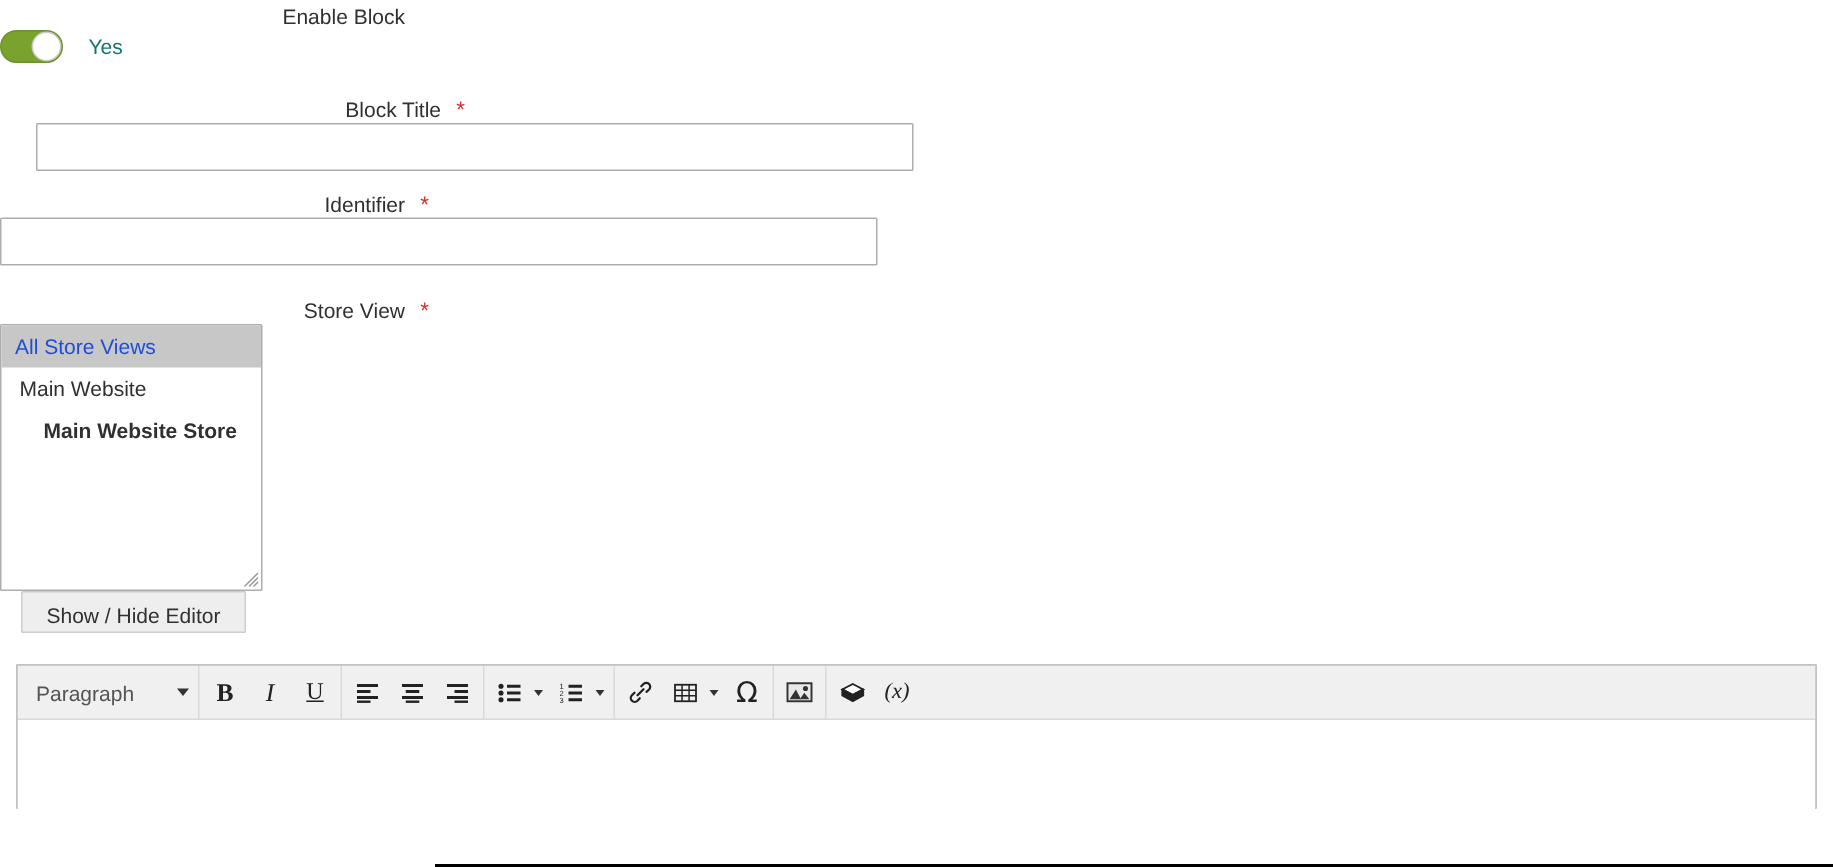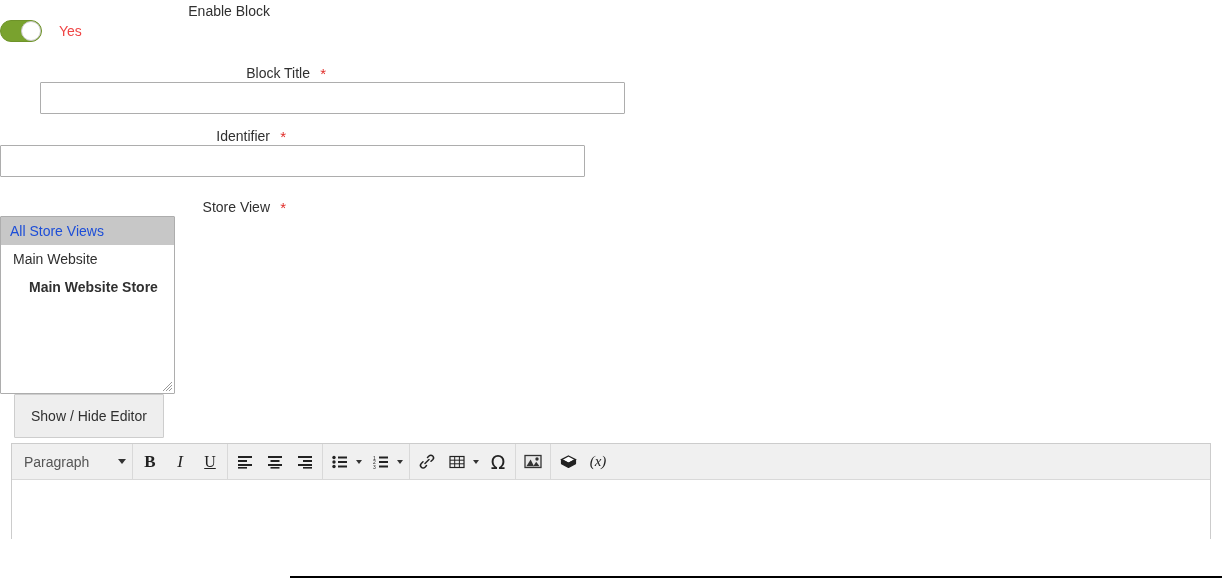--- a/index.html
+++ b/index.html
@@ -49,21 +49,21 @@
     position: absolute;
     top: 0px; right: 0px;
     width: 20px; height: 20px;
     border-radius: 50%;
     background: #ffffff;
     border: 1px solid #c9c9c9;
   }
   .toggle-text {
     margin-left: 17px;
     font-size: 14px;
-    color: #ef4444;
+    color: #0f766e;
     line-height: 22px;
   }
 
   
   .text-input {
     width: 585px;
     height: 32px;
     border: 1px solid #adadad;
     background: #ffffff;
     font-size: 14px;
@@ -99,21 +99,21 @@
   .resize-grip {
     position: absolute; right: 1px; bottom: 1px;
     width: 12px; height: 12px;
     pointer-events: none;
   }
 
   
   .btn-showhide {
     position: absolute;
     left: 14px; top: 394px;
-    height: 44px;
+    height: 28px;
     padding: 0 16px;
     background: #eeeeee;
     border: 1px solid #cdcdcd;
     font-size: 14px;
     color: #303030;
     font-family: "Liberation Sans", sans-serif;
     cursor: pointer;
     border-radius: 1px;
     line-height: 30px;
   }
@@ -197,21 +197,21 @@
     <div class="field-control">
       <div class="toggle-wrap">
         <div class="toggle">
           <div class="knob"></div>
         </div>
         <span class="toggle-text">Yes</span>
       </div>
     </div>
   </div>
 
-  <div class="field-row" style="left:16px; top:64px;padding-left:24px;">
+  <div class="field-row" style="left:0; top:64px;padding-left:24px;">
     <div class="field-label">
       <span>Block Title</span>
       <span class="req">*</span>
     </div>
     <div class="field-control">
       <input class="text-input" type="text" value="" style="">
     </div>
   </div>
 
   <div class="field-row" style="left:0; top:127px;">

